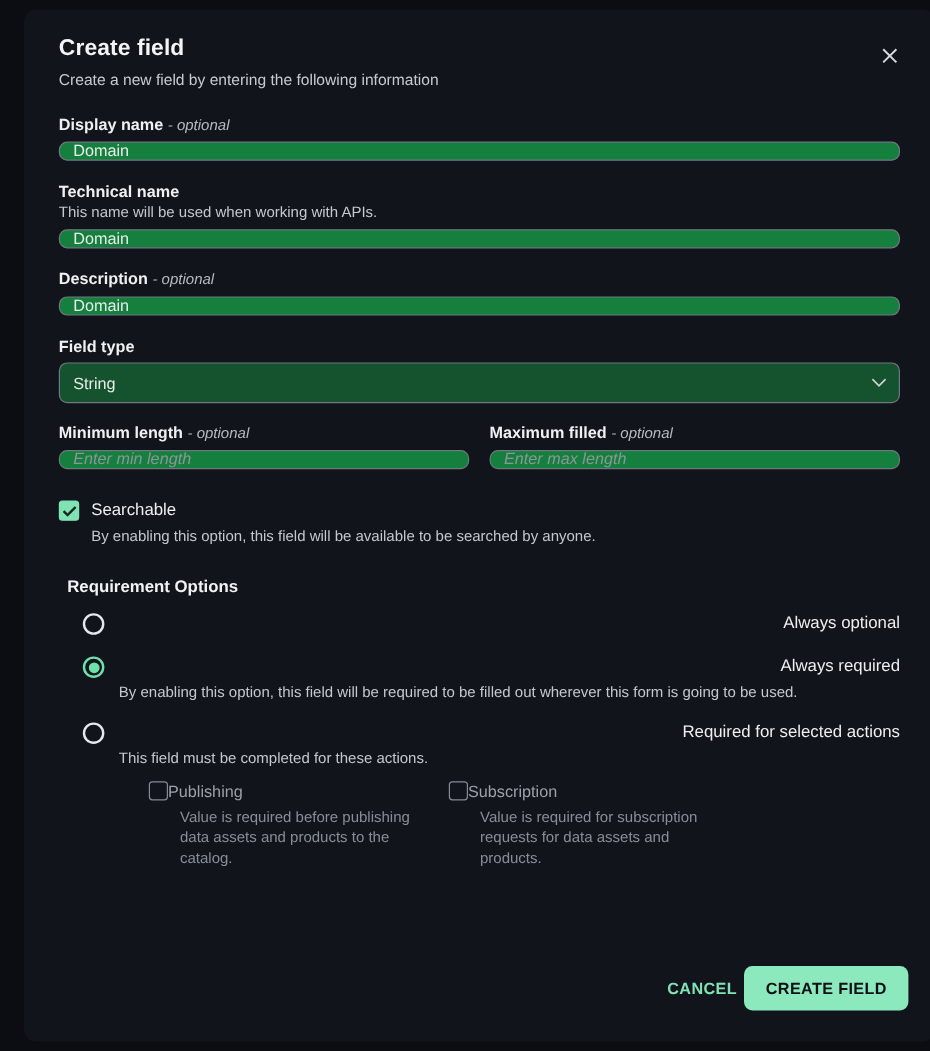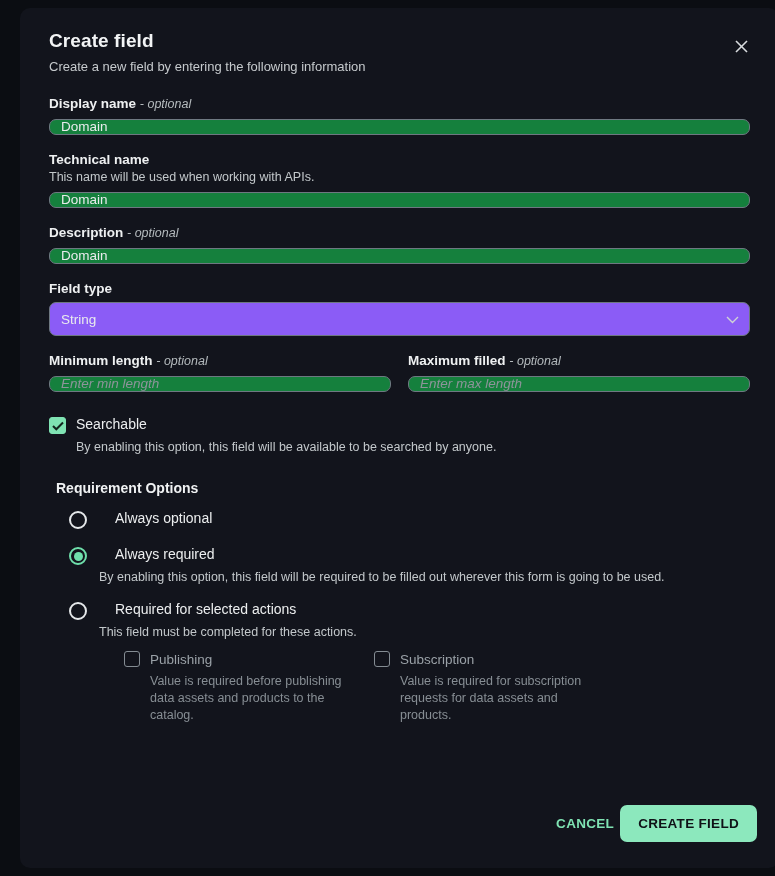--- a/index.html
+++ b/index.html
@@ -96,21 +96,21 @@
     color: #8d949a;
     font-style: italic;
   }
   .select-wrap {
     position: relative;
   }
   .select-input {
     width: 100%;
     box-sizing: border-box;
     height: 34px;
-    background: #8b5cf6;
+    background: #14532d;
     border: 1px solid #6e7881;
     border-radius: 7px;
     color: #e9ebed;
     font-size: 13.5px;
     display: flex;
     align-items: center;
     padding: 0 11px;
     cursor: pointer;
   }
   .chevron {
@@ -163,20 +163,21 @@
     font-size: 14px;
     font-weight: bold;
     color: #f0f2f3;
     margin: 26px 0 14px 7px;
   }
   .radio-row {
     display: flex;
     align-items: flex-start;
     gap: 28px;
     margin: 0 0 0 20px;
+    justify-content: space-between;
   }
   .radio {
     width: 18px;
     height: 18px;
     border-radius: 50%;
     box-sizing: border-box;
     flex: 0 0 auto;
     margin-top: 1px;
     cursor: pointer;
     display: flex;
@@ -201,21 +202,20 @@
 
   .action-grid {
     display: flex;
     gap: 0;
     margin: 12px 0 0 75px;
   }
   .action-col { width: 250px; }
   .action-head {
     display: flex;
     align-items: center;
-    gap: 10px;
   }
   .action-cb {
     width: 16px; height: 16px;
     border: 1.5px solid #848c93;
     border-radius: 3px;
     box-sizing: border-box;
     flex: 0 0 auto;
     cursor: pointer;
   }
   .action-label {

